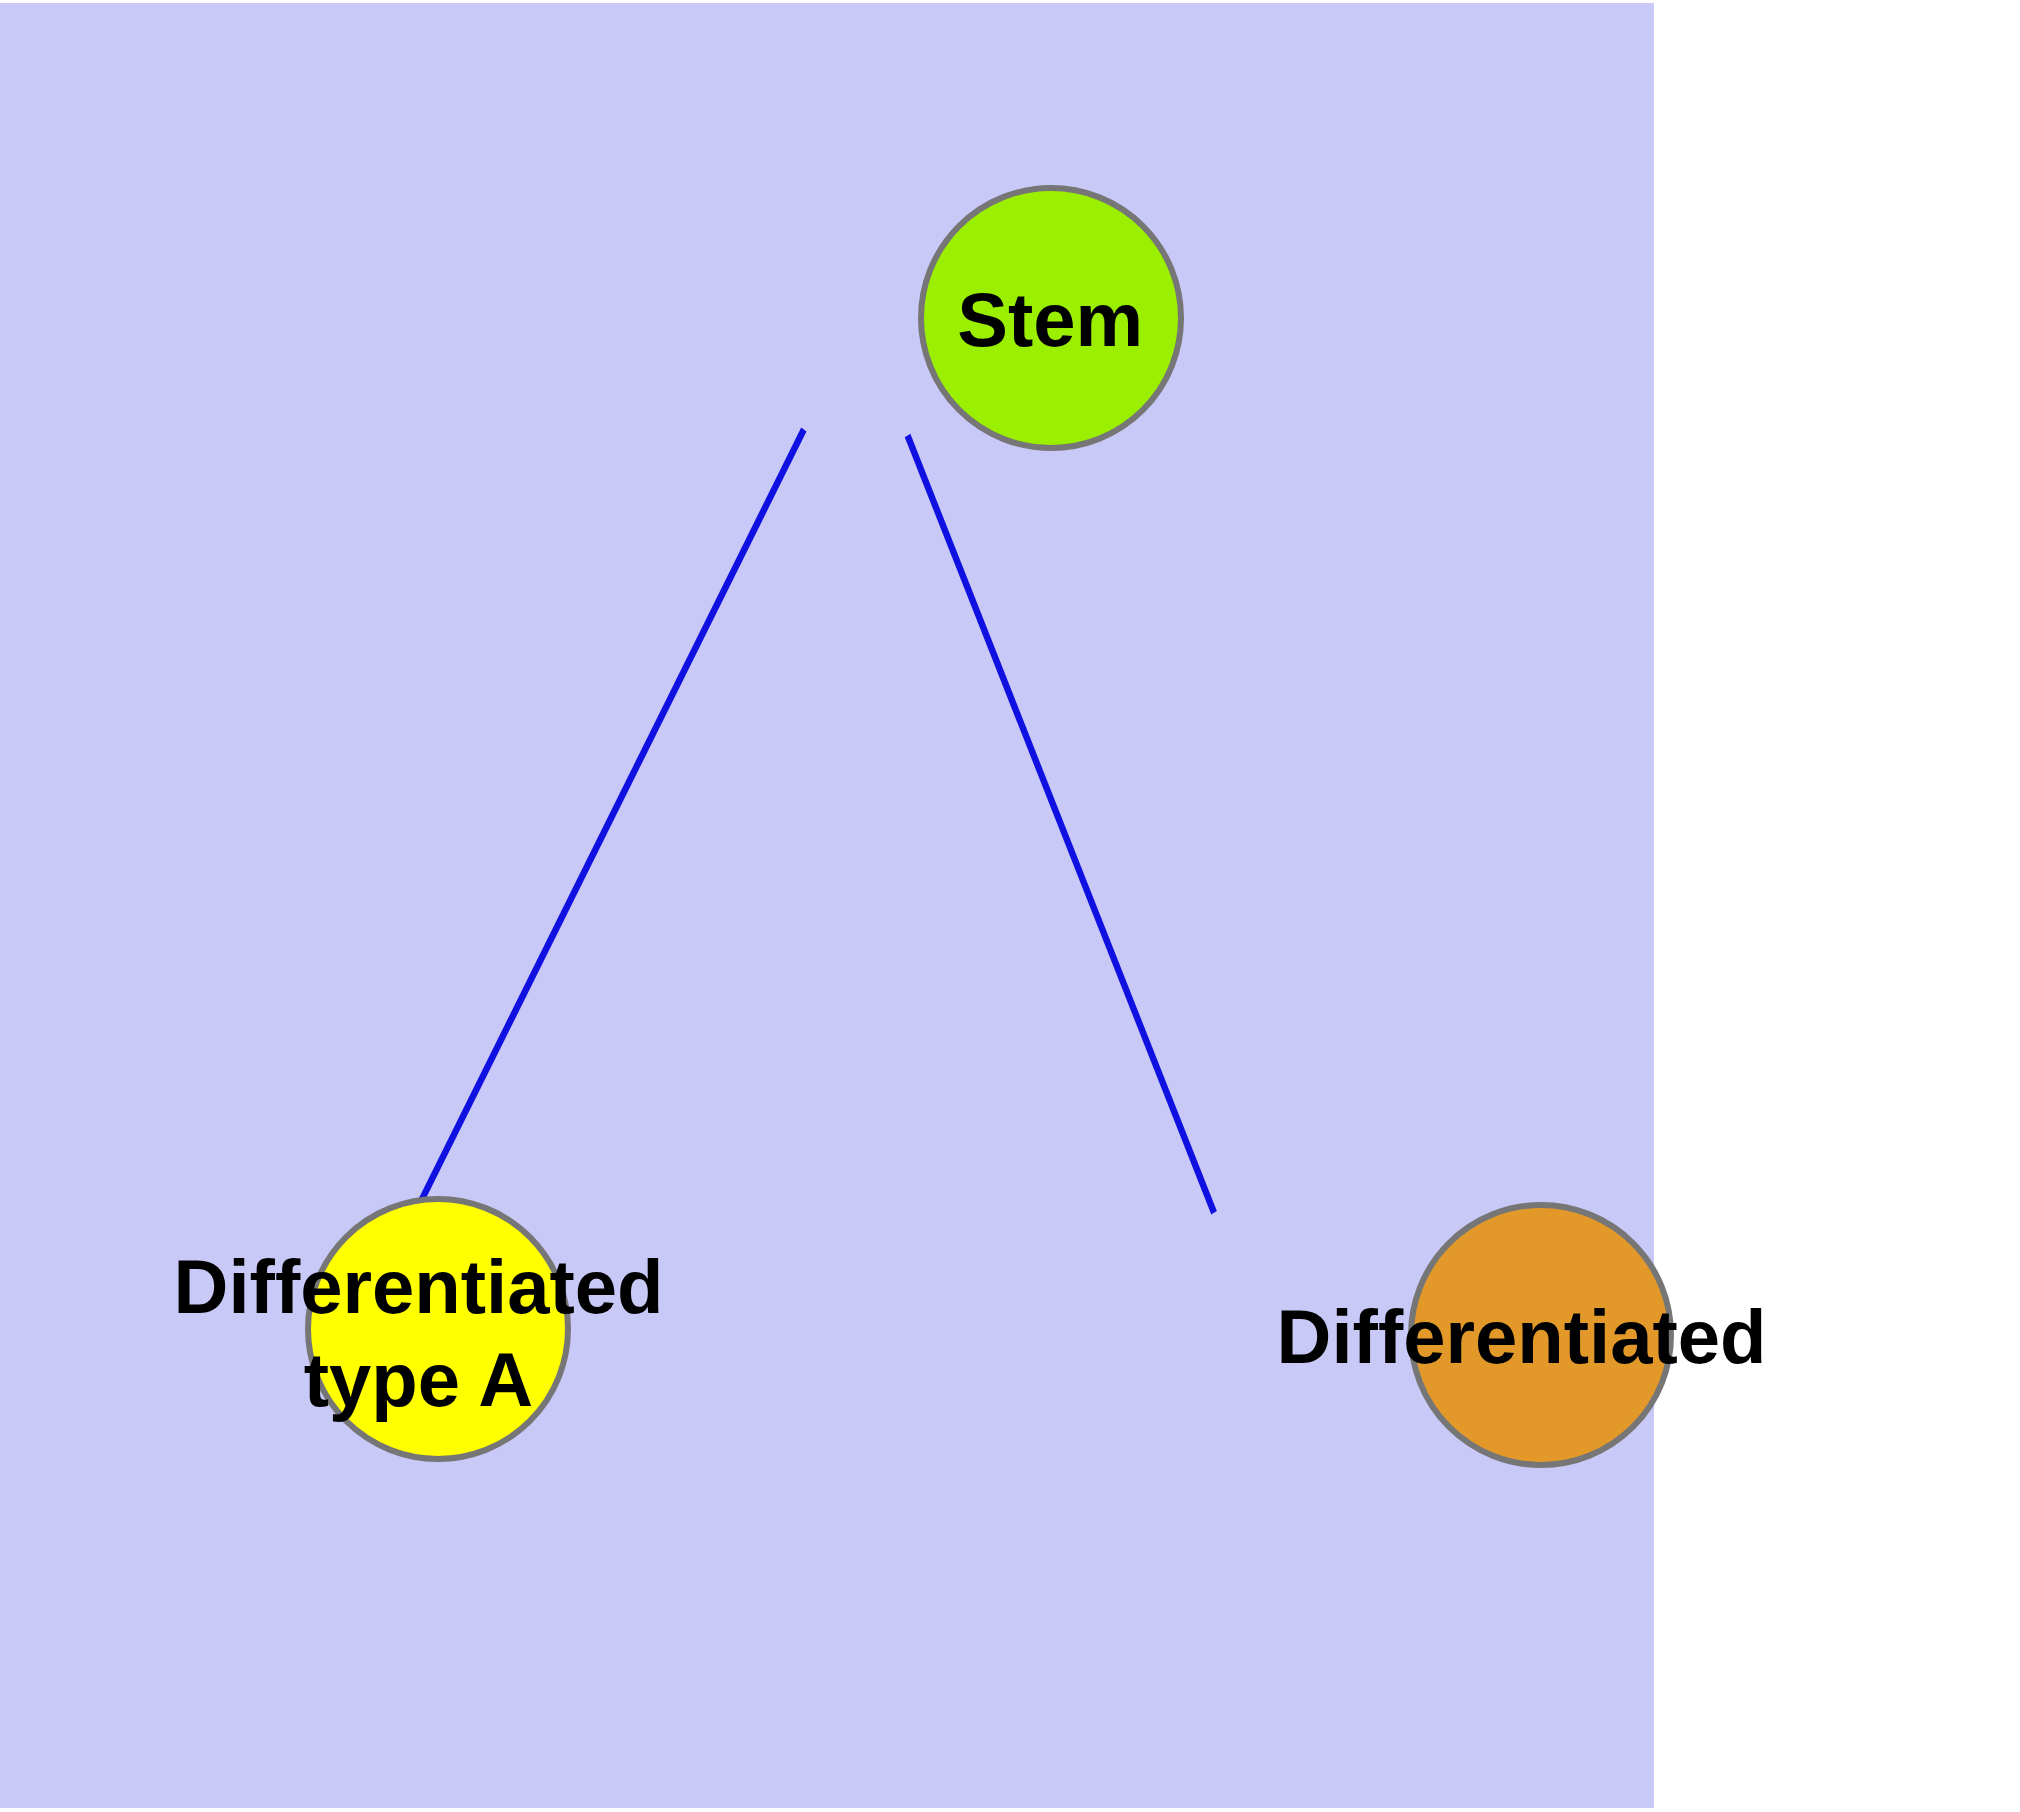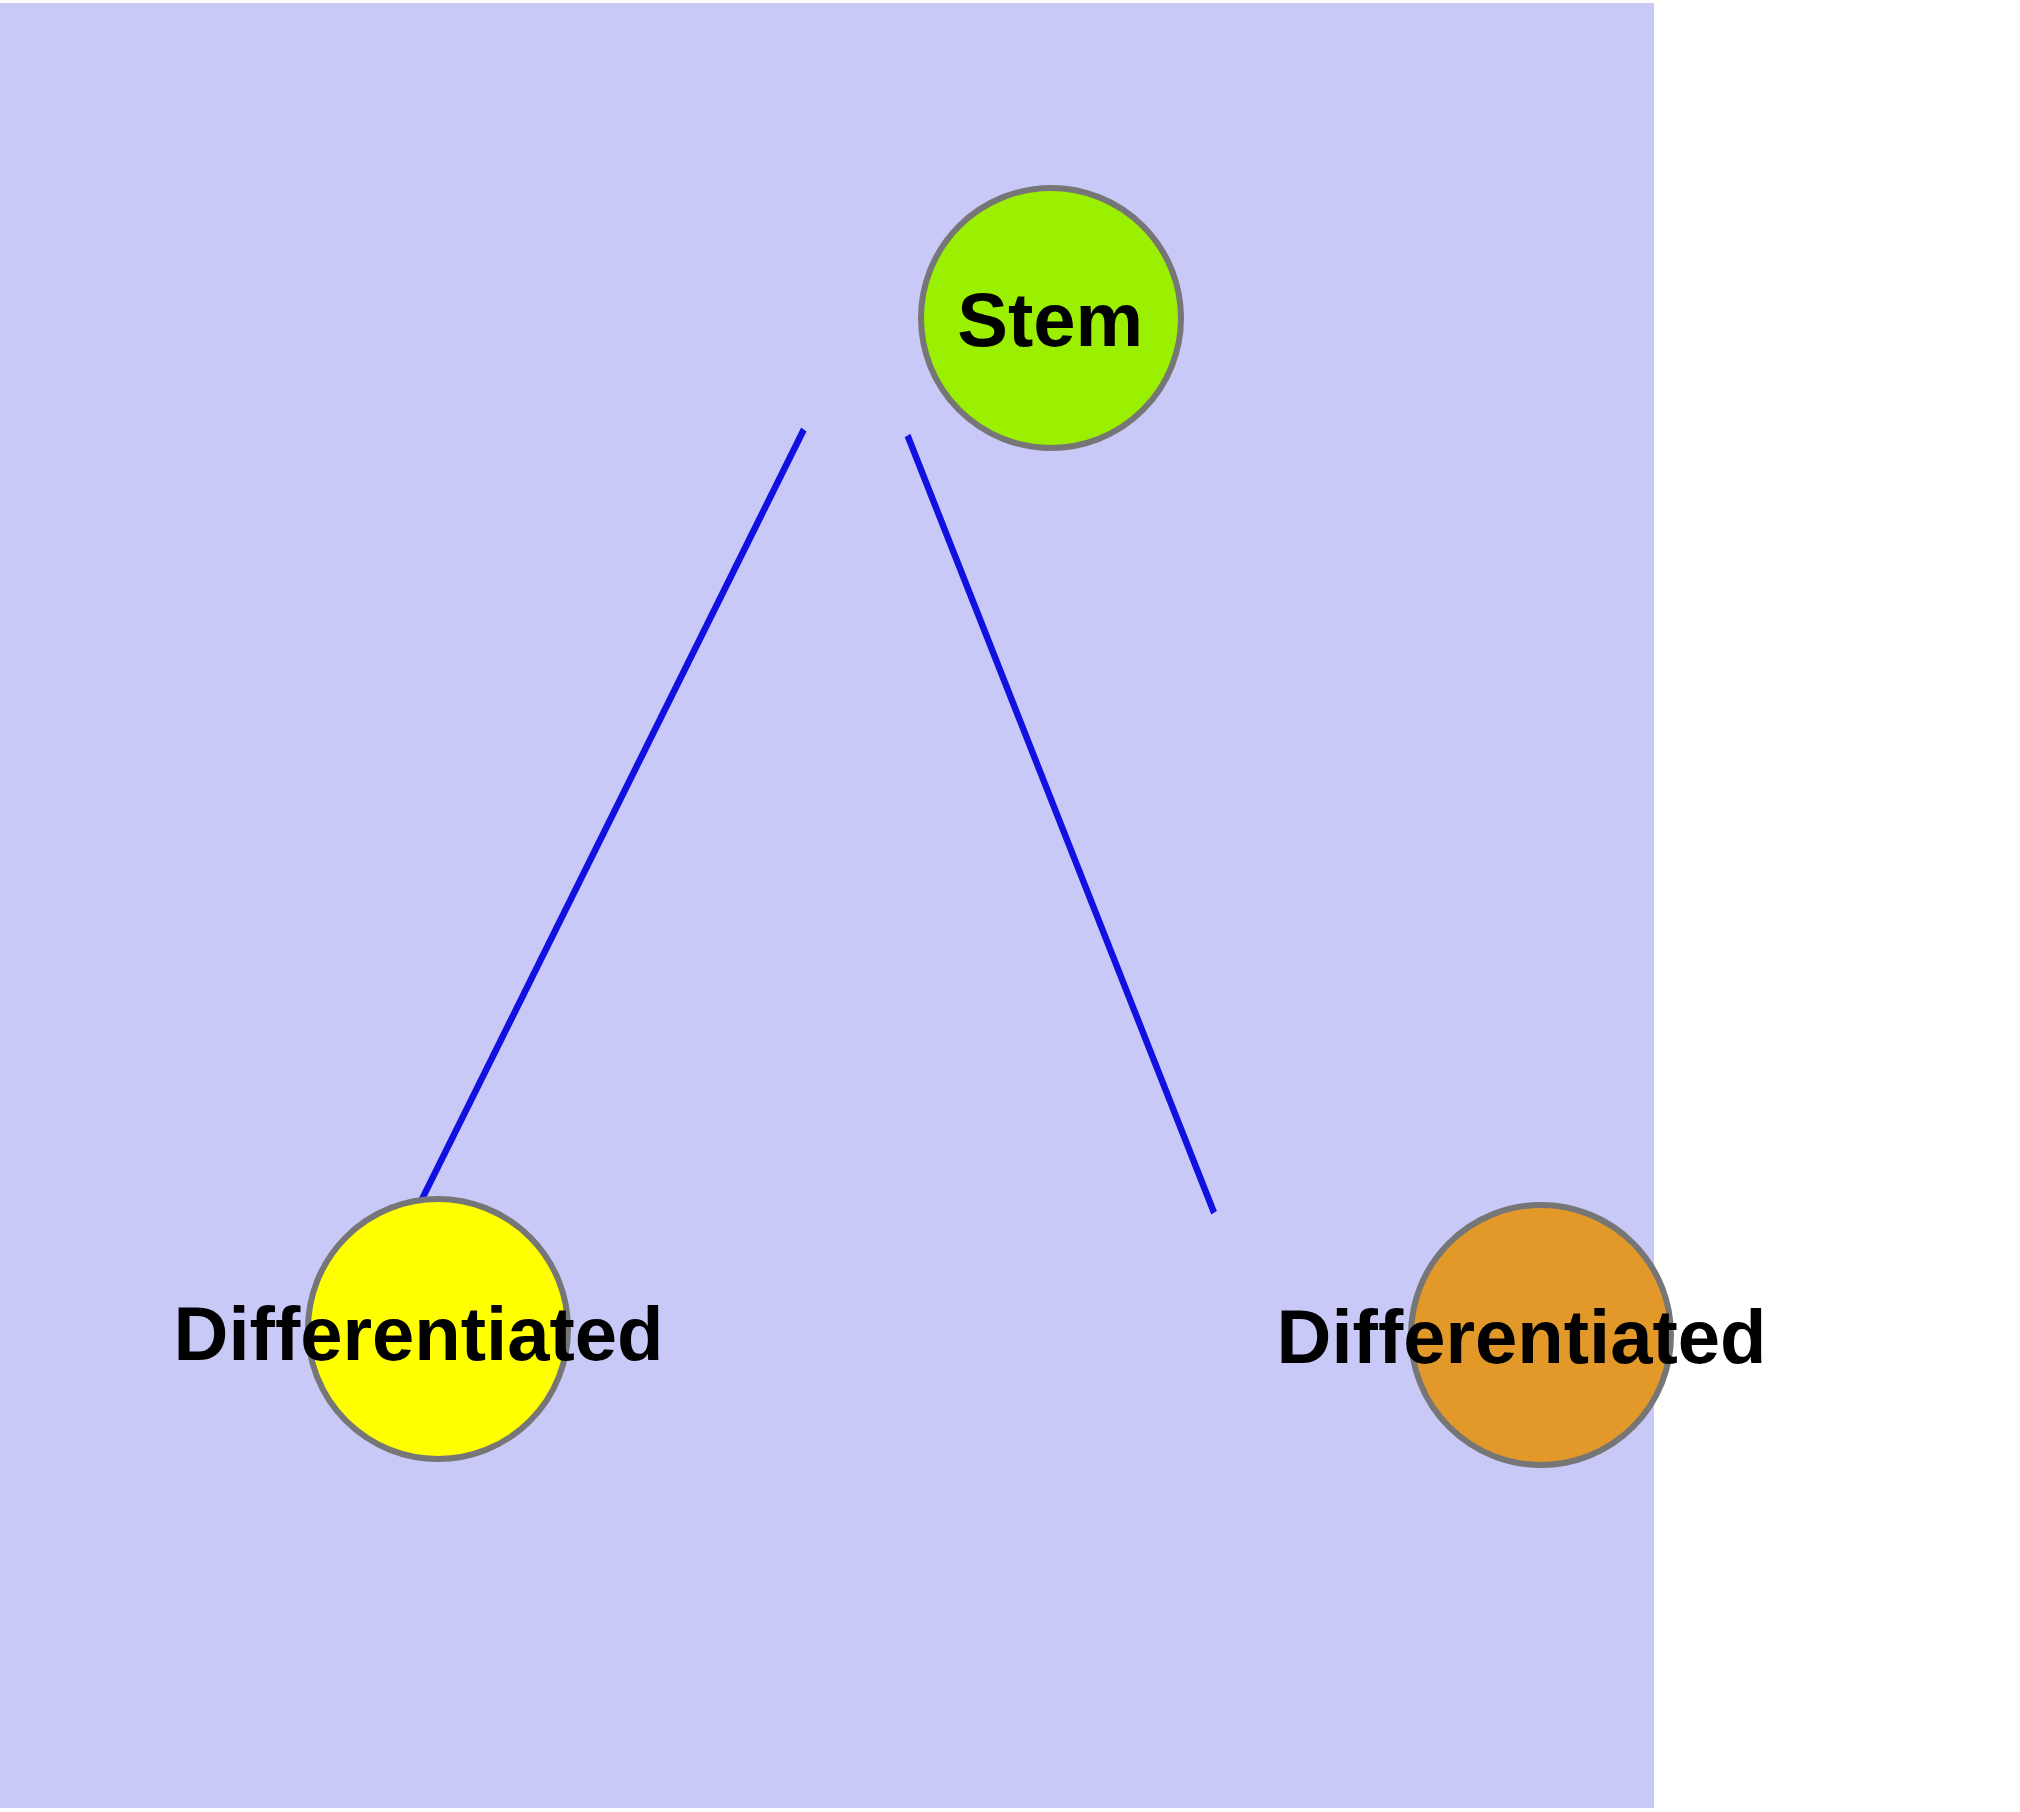--- a/index.html
+++ b/index.html
@@ -66,20 +66,21 @@
 
     <div class="node" style="left: 918px; top: 182px; width: 254px; height: 254px; background: rgb(155, 239, 0); border: 6px solid rgb(118, 118, 118);">
       <div class="node-label" style="transform: translate(-50%, -50%) translate(-0.8px, 1.7px); color: rgb(0, 0, 0);">
         <span class="label-line">Stem</span>
       </div>
     </div>
 
     <div class="node" style="left: 305px; top: 1193px; width: 254px; height: 254px; background: rgb(255, 255, 0); border: 6px solid rgb(118, 118, 118);">
       <div class="node-label" style="transform: translate(-50%, -50%) translate(-19.5px, 4.2px); color: rgb(0, 0, 0);">
         <span class="label-line">Differentiated</span>
+        <span class="label-line">type A</span>
       </div>
     </div>
 
     <div class="node" style="left: 1408px; top: 1199px; width: 254px; height: 254px; background: rgb(226, 153, 42); border: 6px solid rgb(118, 118, 118);">
       <div class="node-label" style="transform: translate(-50%, -50%) translate(-19.5px, 1.7px); color: rgb(0, 0, 0);">
         <span class="label-line">Differentiated</span>
       </div>
     </div>
 
   </div>

